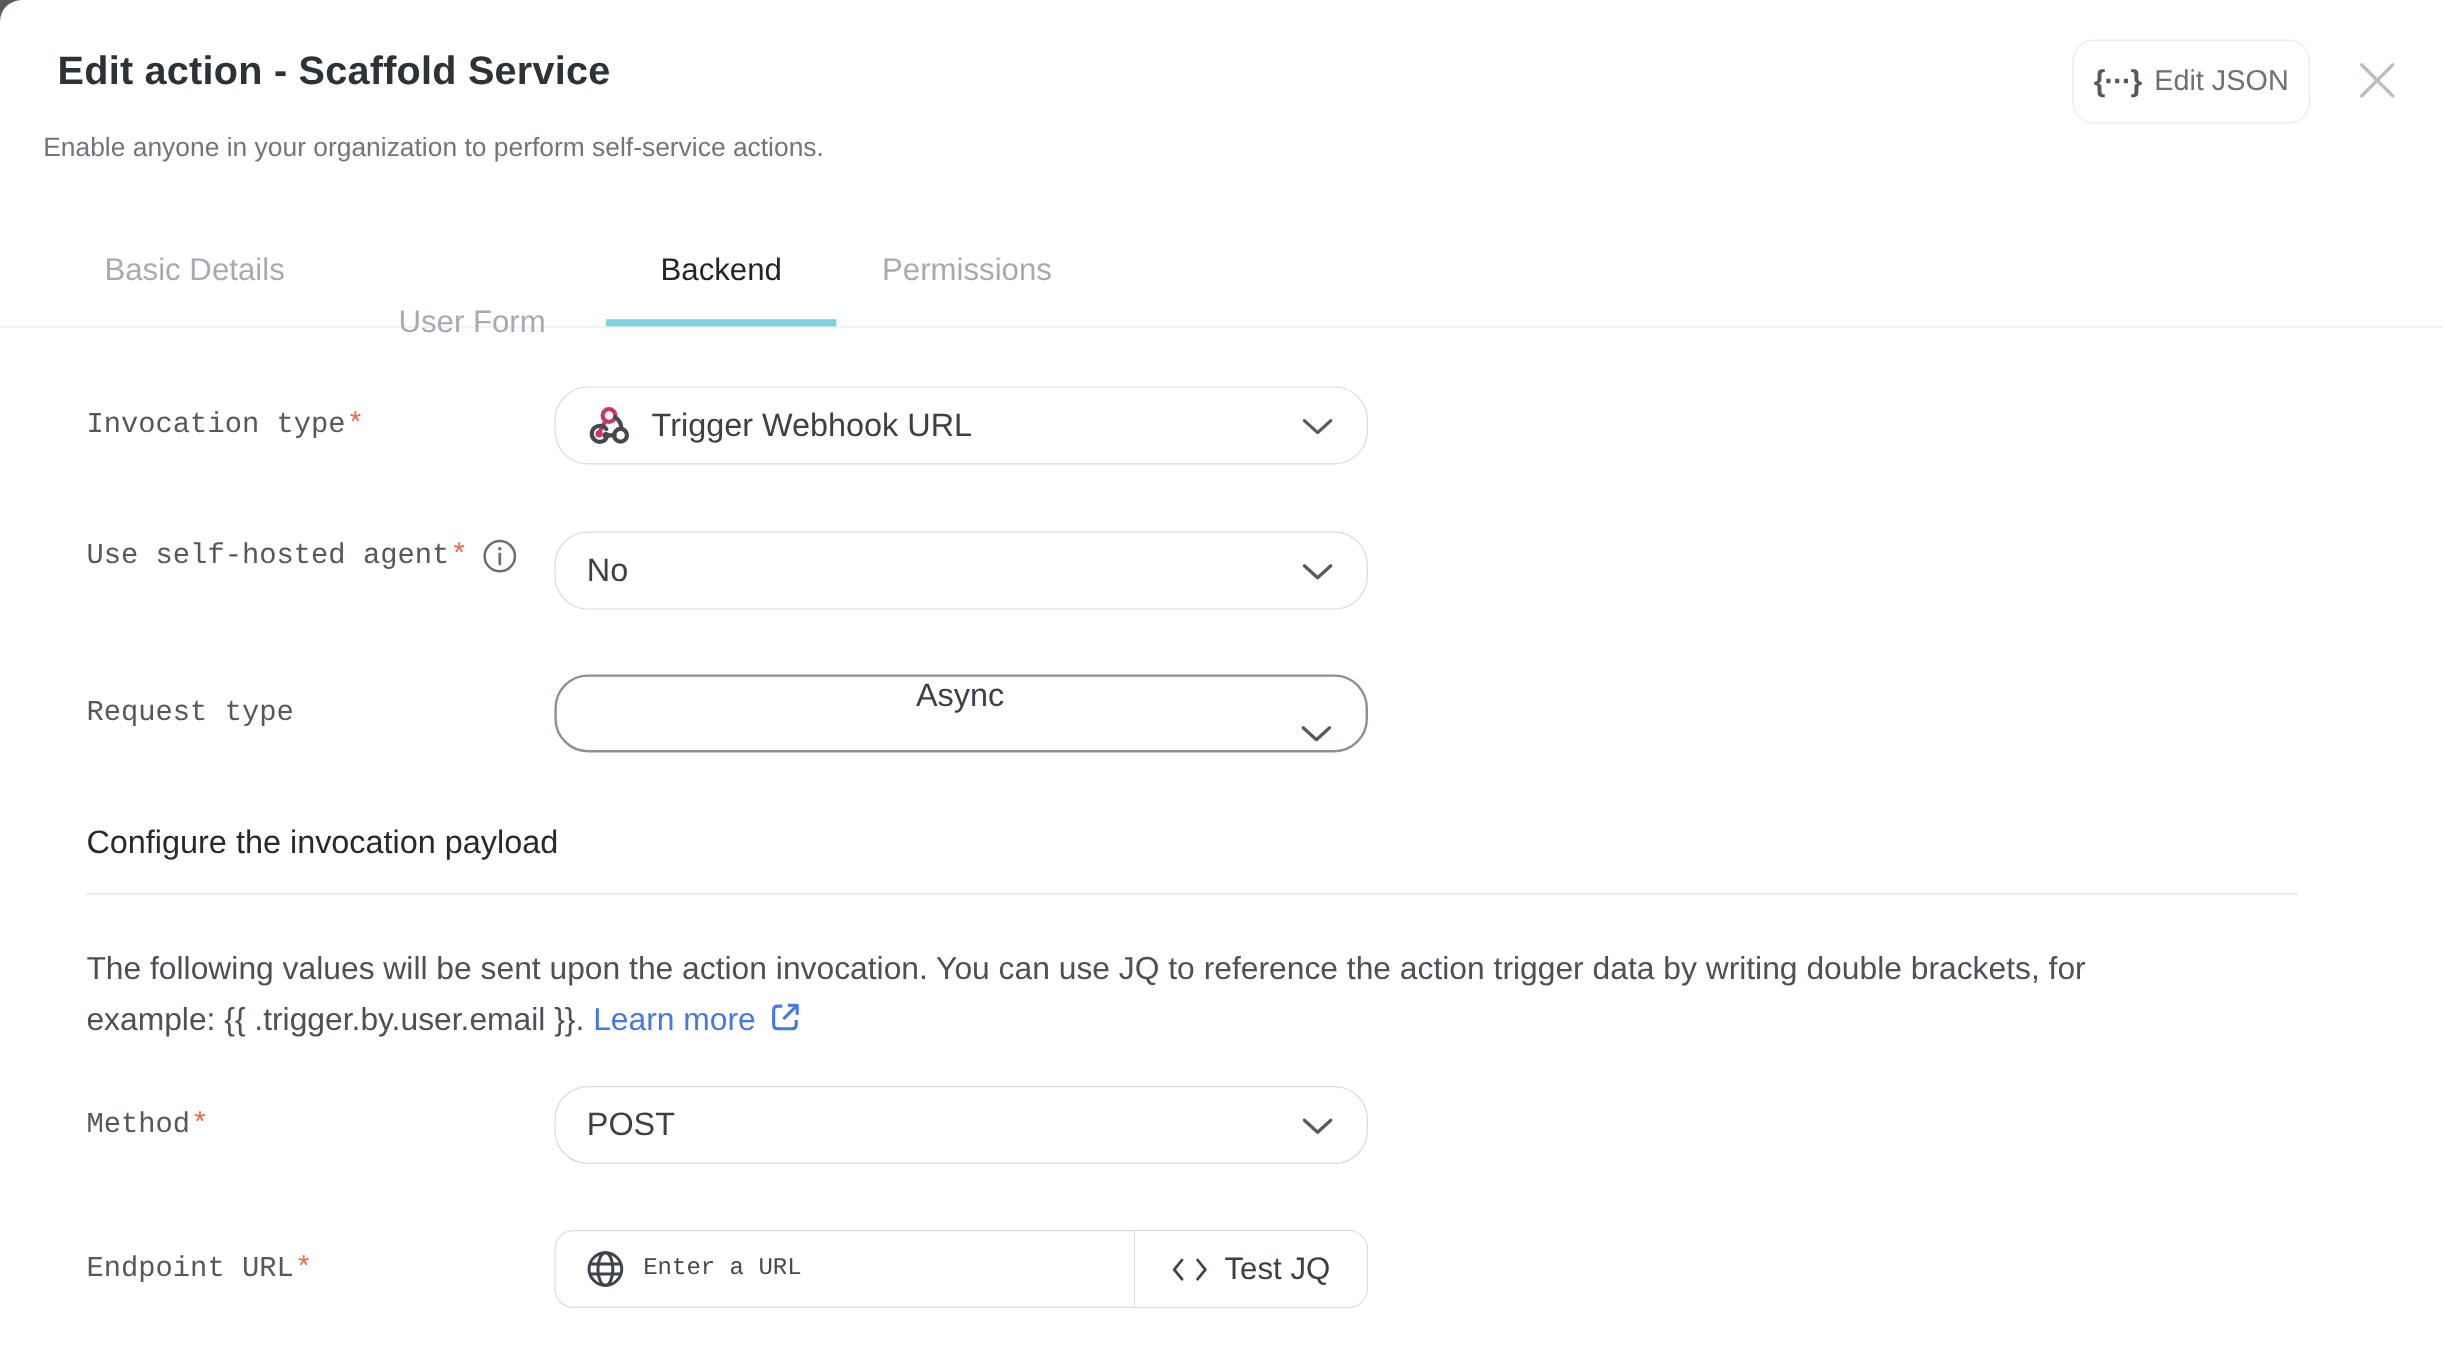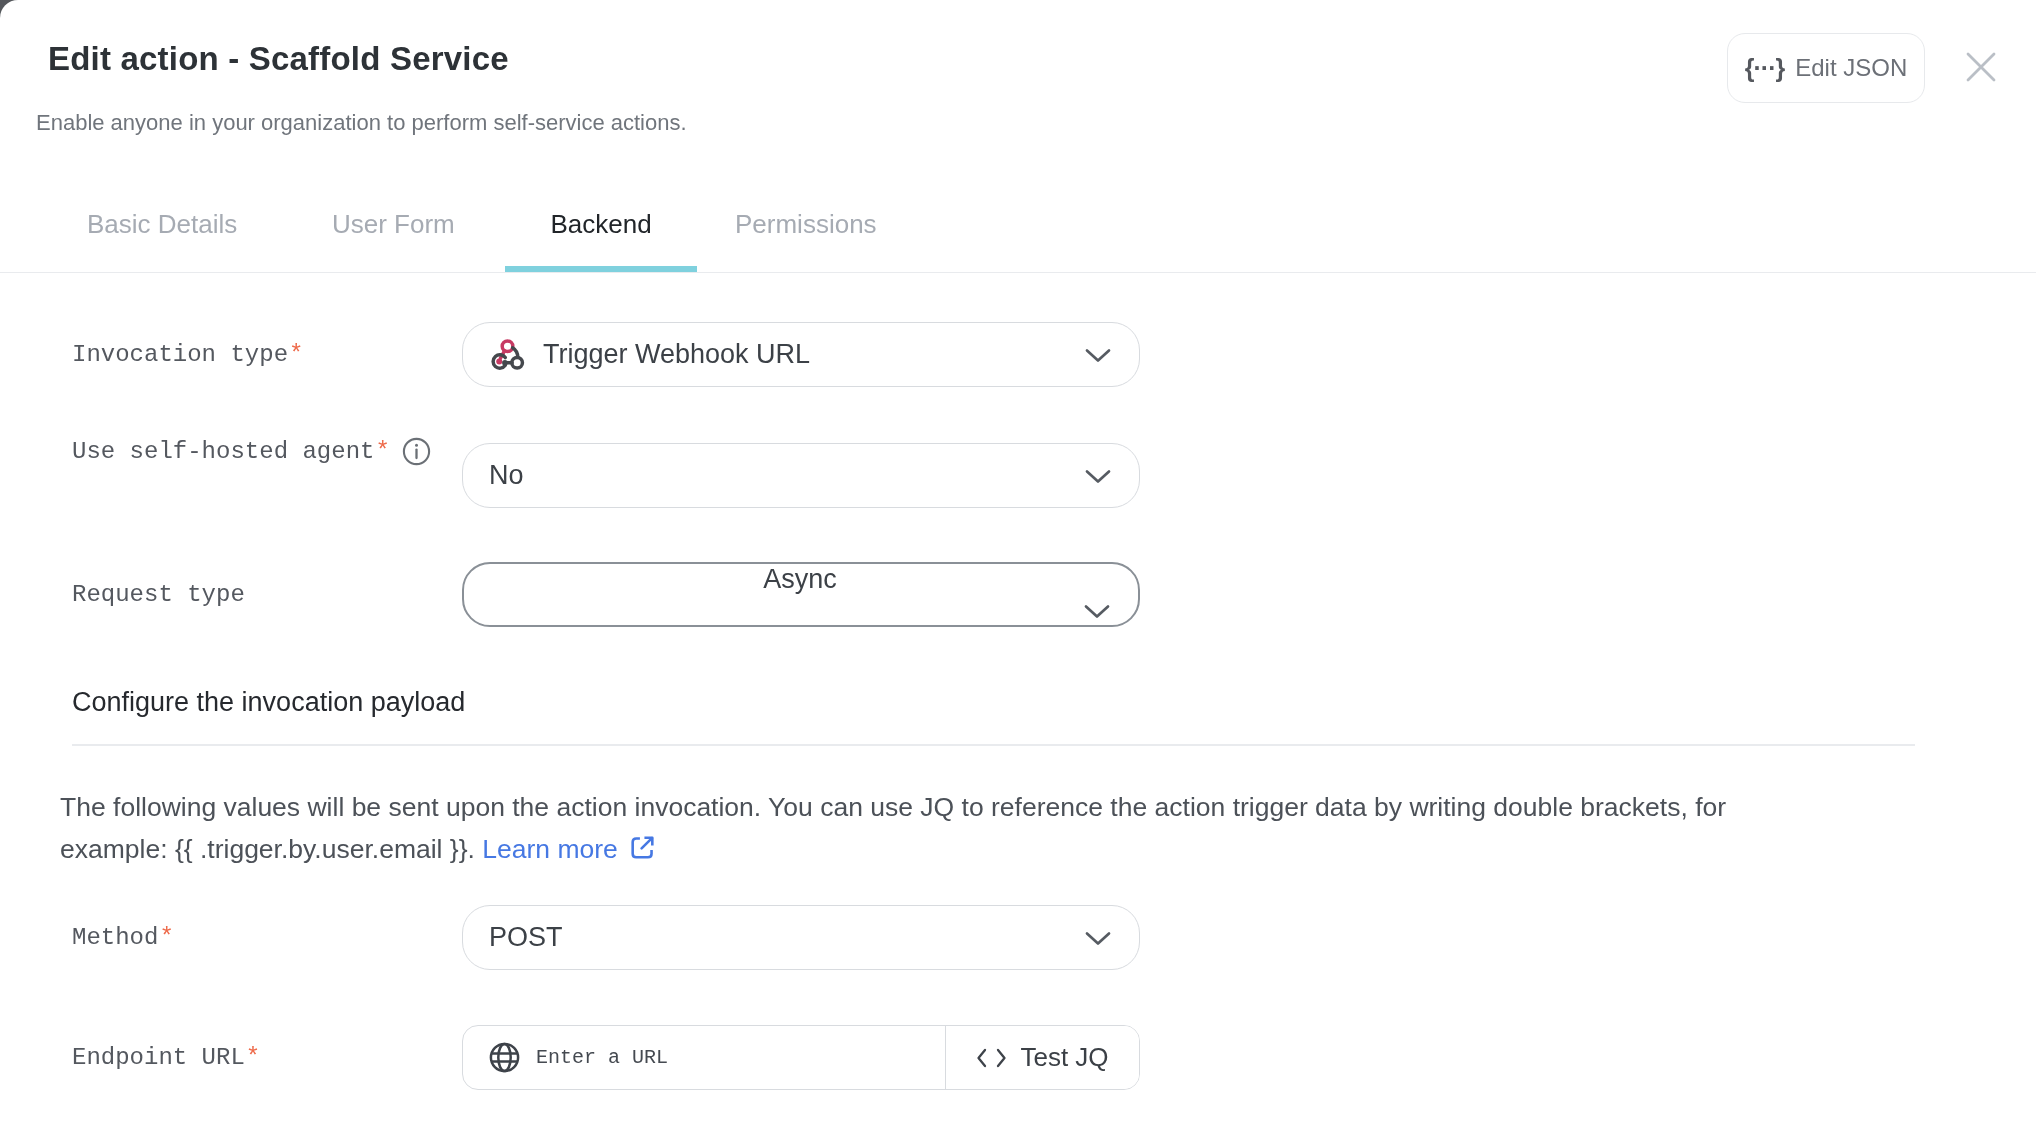--- a/index.html
+++ b/index.html
@@ -17,46 +17,46 @@
     border:1.5px solid #e7e9ec; border-radius:18px; background:#fff;
     display:flex; align-items:center; justify-content:center; gap:11px;
     color:#6c7077; font-size:24px; cursor:pointer; }
   .braces-glyph { font-size:25px; font-weight:600; color:#55585e; letter-spacing:-1px; }
   .close-btn { position:absolute; left:1962px; top:48px; width:38px; height:38px; display:flex; align-items:center; justify-content:center; cursor:pointer; }
 
   
   .tabbar { position:absolute; left:0; top:195px; width:2036px; height:78px; border-bottom:1.5px solid #e9ebee; }
   .tab { position:absolute; top:14px; font-size:26px; color:#a6abb3; cursor:pointer; white-space:nowrap; }
   .tab-basic { left:87px; }
-  .tab-userform { left:332px; }
+  .tab-userform { left:332px;margin-top:44px; }
   .tab-backend { left:505px; width:192px; text-align:center; color:#212529; font-weight:500; }
   .tab-permissions { left:735px; }
   .tab-underline { position:absolute; left:505px; top:71px; width:192px; height:6px; background:#7fd1de; }
 
   
   .field-label { position:absolute; left:72px; font-size:24px; color:#54585f; white-space:nowrap; display:flex; align-items:center; gap:12px;font-family:Liberation Mono, monospace; }
   .req { color:#ee6a4a; margin-left:1px; }
 
   .select { position:absolute; left:462px; width:678px; height:65px; background:#fff;
     border:1.5px solid #d8dbdf; border-radius:28px; display:flex; align-items:center;
     padding:0 28px 0 26px; font-size:27px; color:#3c4147; cursor:pointer; }
   .select .chev { margin-left:auto; flex:none; }
   .select.focused { border:2px solid #8a9097; }
   .select .val { white-space:nowrap; }
   .select .lead-icon { margin-right:17px; flex:none; display:flex; }
 
   .row1 { top:322px; } .row1-label { top:341px; }
-  .row2 { top:443px; } .row2-label { top:437px; }
+  .row2 { top:443px; } .row2-label { top:449px; }
   .row3 { top:562px;flex-direction:column; } .row3-label { top:581px; }
   .row4 { top:905px; } .row4-label { top:924px; } .row5-label { top:1044px; }
 
   
   .section-heading { position:absolute; left:72px; top:687px; font-size:27px; font-weight:500; color:#26292e; }
   .section-divider { position:absolute; left:72px; top:744px; width:1843px; height:1.5px; background:#e9ebee; }
-  .payload-desc { position:absolute; left:60px; top:787px; width:1870px; font-size:26.5px; line-height:41.5px; color:#4c5158; }
+  .payload-desc { position:absolute; left:72px; top:787px; width:1870px; font-size:26.5px; line-height:41.5px; color:#4c5158; }
   .learn-more { color:#4678e3; text-decoration:none; cursor:pointer; }
   .ext-icon { display:inline-block; vertical-align:-5px; margin-left:9px; }
 
   
   .url-group { position:absolute; left:462px; top:1025px; width:678px; height:65px;
     border:1.5px solid #d8dbdf; border-radius:16px; background:#fff; display:flex; align-items:stretch; overflow:hidden; }
   .url-input-wrap { flex:1 1 auto; display:flex; align-items:center; padding-left:24px; gap:14px; }
   .url-input { border:none; outline:none; flex:1; font-size:20px; color:#3b4046; font-family:Liberation Mono, monospace; background:transparent; min-width:0; }
   .url-input::placeholder { color:#454a51; opacity:1; }
   .url-sep { width:1.5px; background:#d8dbdf; flex:none; }

